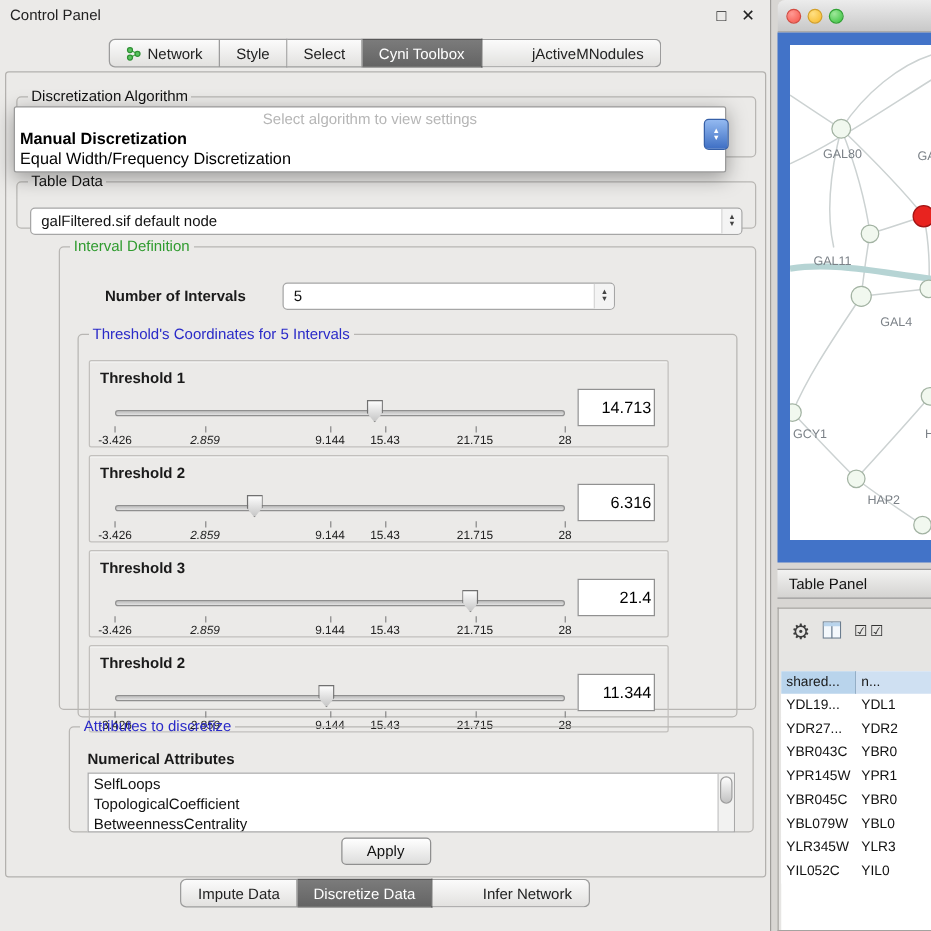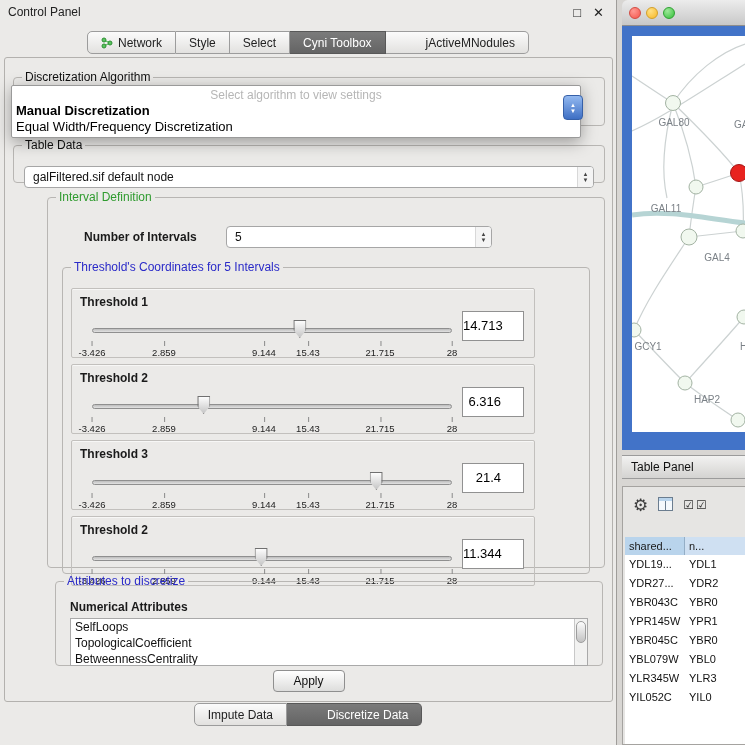--- a/index.html
+++ b/index.html
@@ -53,22 +53,22 @@
   .threshold-box { position:absolute; left:8px; width:464px; height:70px; border:1px solid #c2c0bd; border-radius:2px; box-shadow:inset 0 1px 0 #f7f7f6; }
   .threshold-box.p0 { top:14px; } .threshold-box.p1 { top:90px; }
   .threshold-box.p2 { top:166px; } .threshold-box.p3 { top:242px; }
   .th-label { position:absolute; left:8px; top:6px; font-weight:bold; font-size:12px; }
   .slider-zone { position:absolute; left:20px; top:28px; width:360px; height:40px; }
   .track { position:absolute; left:0; right:0; top:11px; height:5px; background:linear-gradient(#bdbdbd,#e2e2e2); border:1px solid #8f8f8f; border-radius:3px; }
   .thumb { position:absolute; top:3px; width:13px; height:18px; transform:translateX(-50%); background:linear-gradient(#fdfdfd,#c6c6c6); border:1px solid #707070; clip-path:polygon(0% 0%,100% 0%,100% 55%,50% 100%,0% 55%); z-index:2; }
   .ticks { position:absolute; left:0; right:0; top:24px; height:16px; }
   .tklbl { position:absolute; transform:translateX(-50%); font-size:9.5px; color:#222; top:6px; white-space:nowrap; }
   .tklbl::before { content:""; position:absolute; left:50%; top:-6px; width:1px; height:5px; background:#8a8a8a; }
-  .tk0{left:0;} .tk1{left:20%;} .tk2{left:40%;margin-left:28px;} .tk3{left:60%;} .tk4{left:80%;} .tk5{left:100%;}
-  .value-box { position:absolute; left:390px; top:22px; width:62px; height:30px; background:#fff; border:1px solid #919191; font-size:13px; color:#000; text-align:right; line-height:28px; padding-right:22px; }
+  .tk0{left:0;} .tk1{left:20%;font-style:italic;} .tk2{left:40%;margin-left:28px;} .tk3{left:60%;} .tk4{left:80%;} .tk5{left:100%;}
+  .value-box { position:absolute; left:390px; top:22px; width:62px; height:30px; background:#fff; border:1px solid #919191; font-size:13px; color:#000; text-align:right; line-height:28px; padding-right:2px; }
 
   fieldset.attrs { left:50px; top:516px; width:548px; height:92px; }
   .attrs-title { position:absolute; left:14px; top:12px; font-weight:bold; font-size:12px; }
   .listbox { position:absolute; left:14px; top:30px; right:14px; height:48px; background:#fff; border:1px solid #a9a9a9; overflow:hidden; }
   .list-item { height:16px; line-height:16px; padding-left:4px; font-size:12px; color:#111; }
   .vscroll { position:absolute; right:0; top:0; bottom:0; width:13px; background:#f2f2f1; border-left:1px solid #c8c8c8; }
   .vthumb { position:absolute; left:1px; right:1px; top:2px; height:22px; background:linear-gradient(#fdfdfd,#c2c2c2); border:1px solid #9d9d9d; border-radius:5px; }
 
   .apply-btn { position:absolute; left:calc(50% - 36px); top:612px; width:72px; height:22px; border:1px solid #8f8f8f; border-radius:4px; background:linear-gradient(#ffffff,#dddddc); font-size:12px; font-family:inherit; color:#111; }
 
@@ -268,20 +268,23 @@
       <button class="apply-btn">Apply</button>
 
     </div>
 
     <div class="tabbar bottom">
       <div class="tab">
           <span>Impute Data</span>
         </div>
       <div class="tab active">
           <span>Discretize Data</span>
+        </div>
+      <div class="tab">
+          <span>Infer Network</span>
         </div>
     </div>
 
   </div>
 
   <div class="net-window">
     <div class="net-titlebar">
       <span class="light red"></span>
       <span class="light yellow"></span>
       <span class="light green"></span>

